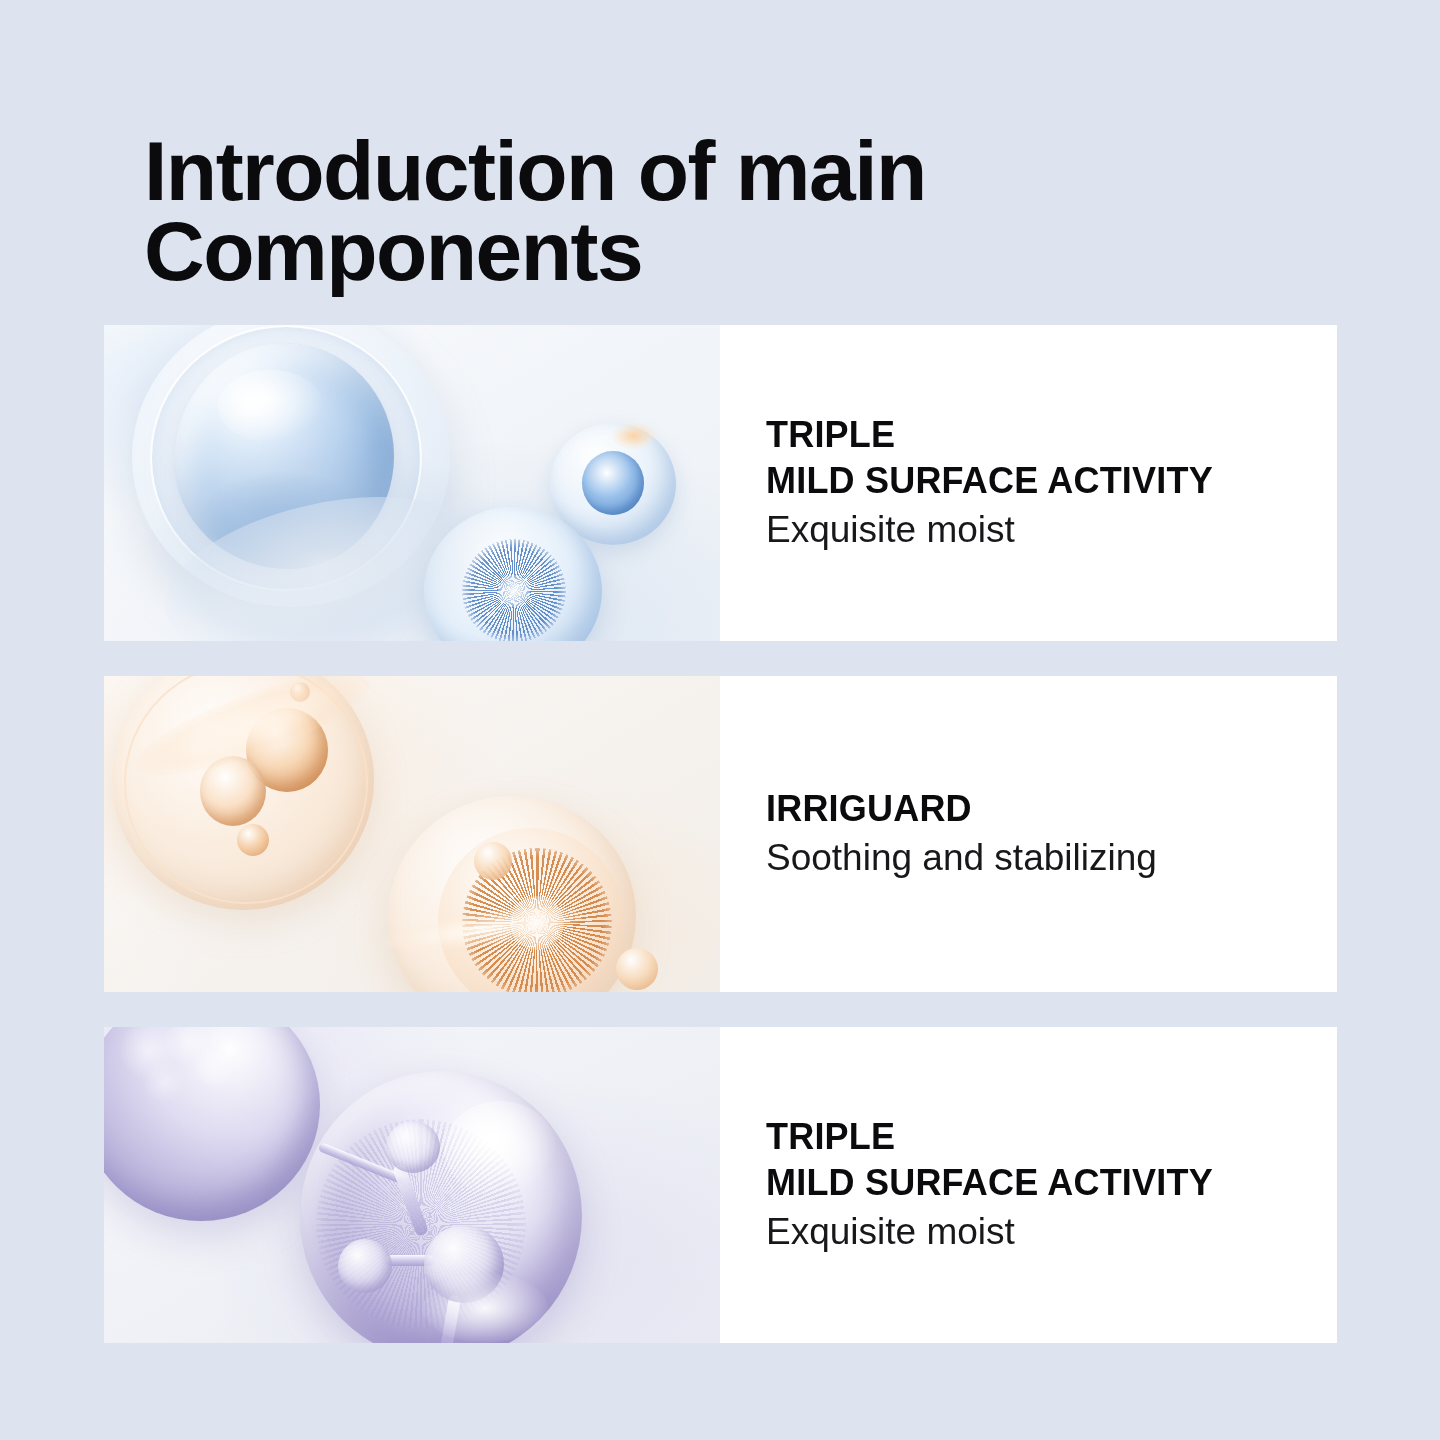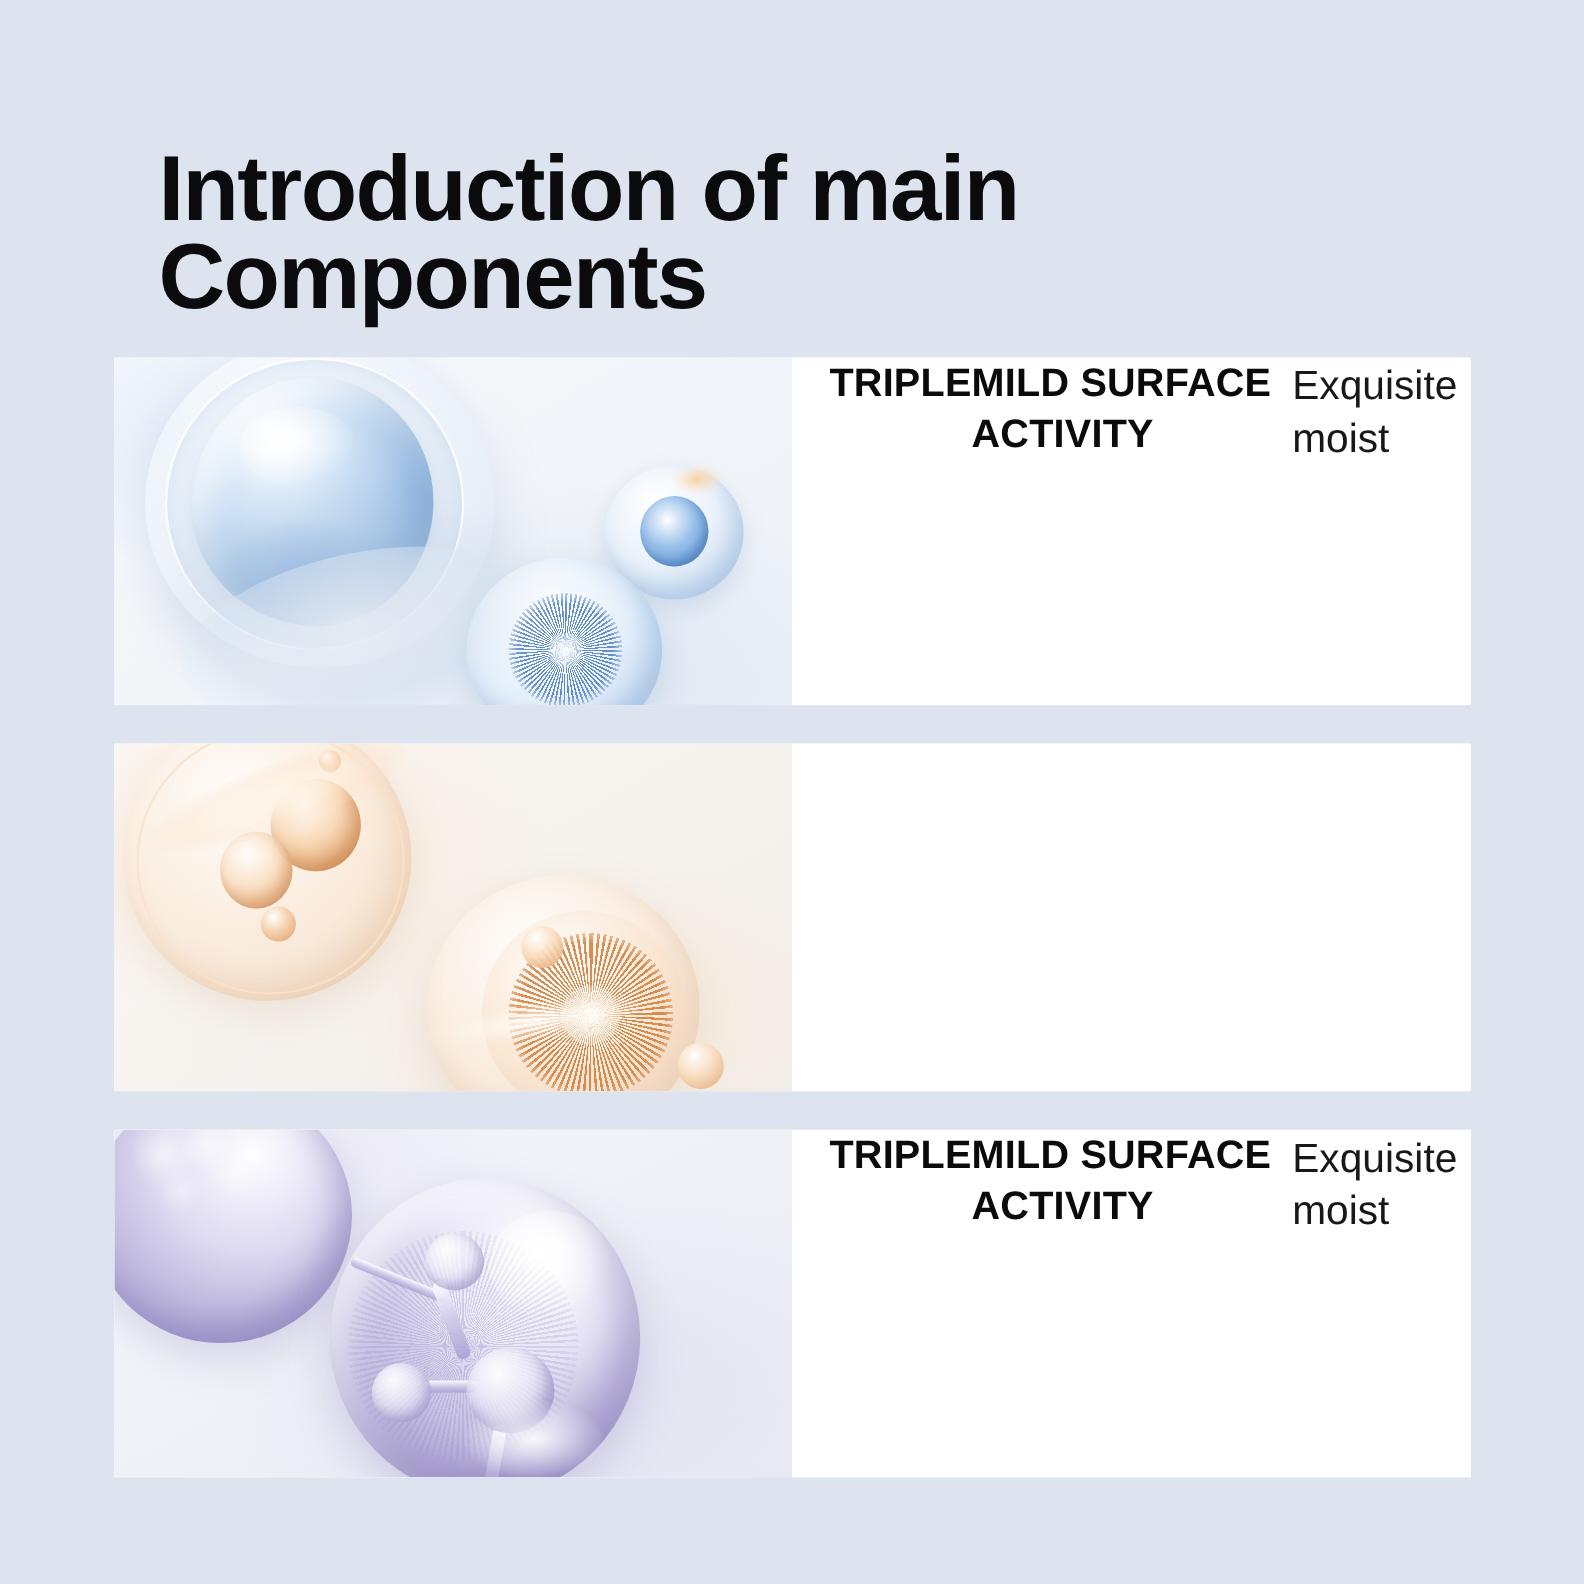--- a/index.html
+++ b/index.html
@@ -49,23 +49,23 @@
 
   .card-media {
     width: 616px;
     height: 316px;
     position: relative;
     overflow: hidden;
     flex: 0 0 616px;
   }
   .card-body {
     flex: 1 1 auto;
-    padding-left: 34px;
+    padding-left: 46px;
     display: flex;
-    flex-direction: row;
+    flex-direction: column;
     justify-content: center;
     background: #ffffff;
   }
   .eyebrow, .headline {
     font-size: 36px;
     font-weight: bold;
     letter-spacing: 0.2px;
     color: #0b0b0d;
     line-height: 1.28;
   }
@@ -388,20 +388,22 @@
       <div class="g-shell2"></div>
       <div class="g-burst-shell"></div>
       <div class="g-burst"></div>
       <div class="g-burst-center"></div>
       <div class="g-drop1"></div>
       <div class="g-drop2"></div>
       <div class="g-streak2"></div>
       <div class="sheen"></div>
     </div>
     <div class="card-body">
+      <div class="headline">IRRIGUARD</div>
+      <div class="subline">Soothing and stabilizing</div>
     </div>
   </div>
 
   <div class="card">
     <div class="card-media m3">
       <div class="p-top"></div>
       <div class="p-top-bub"></div>
       <div class="p-main"></div>
       <div class="p-rays"></div>
       <div class="bond bond3"></div>

